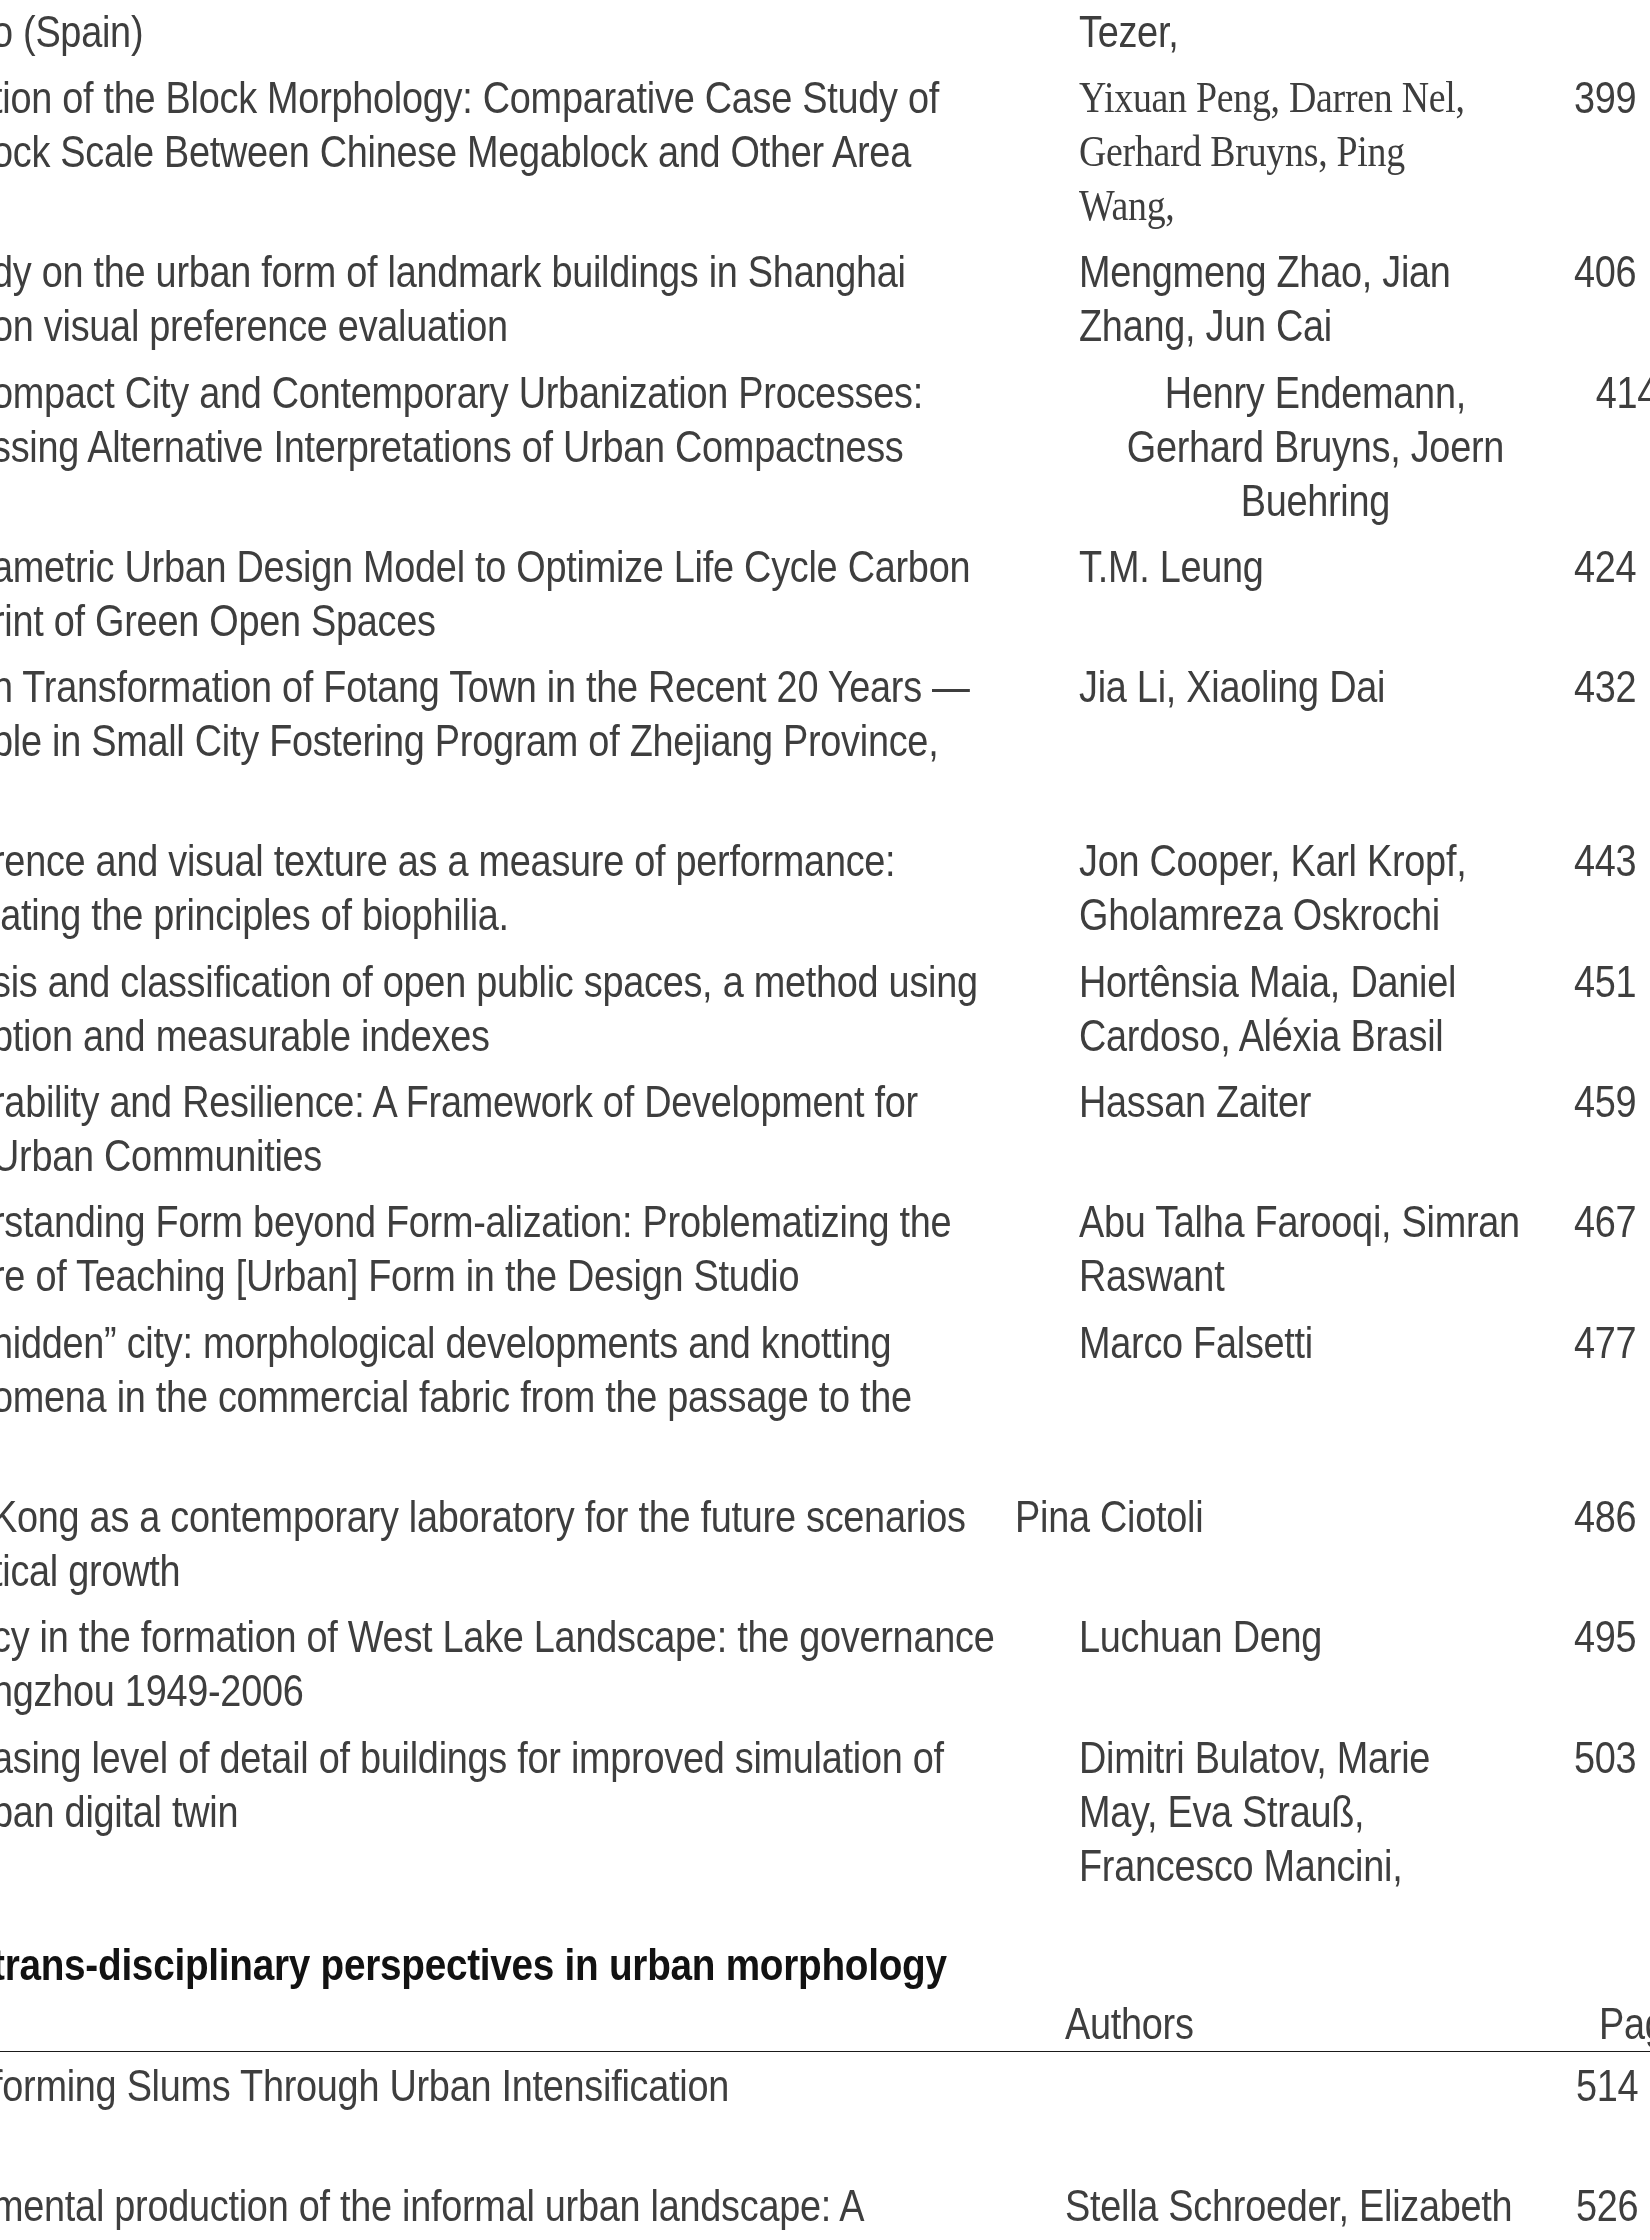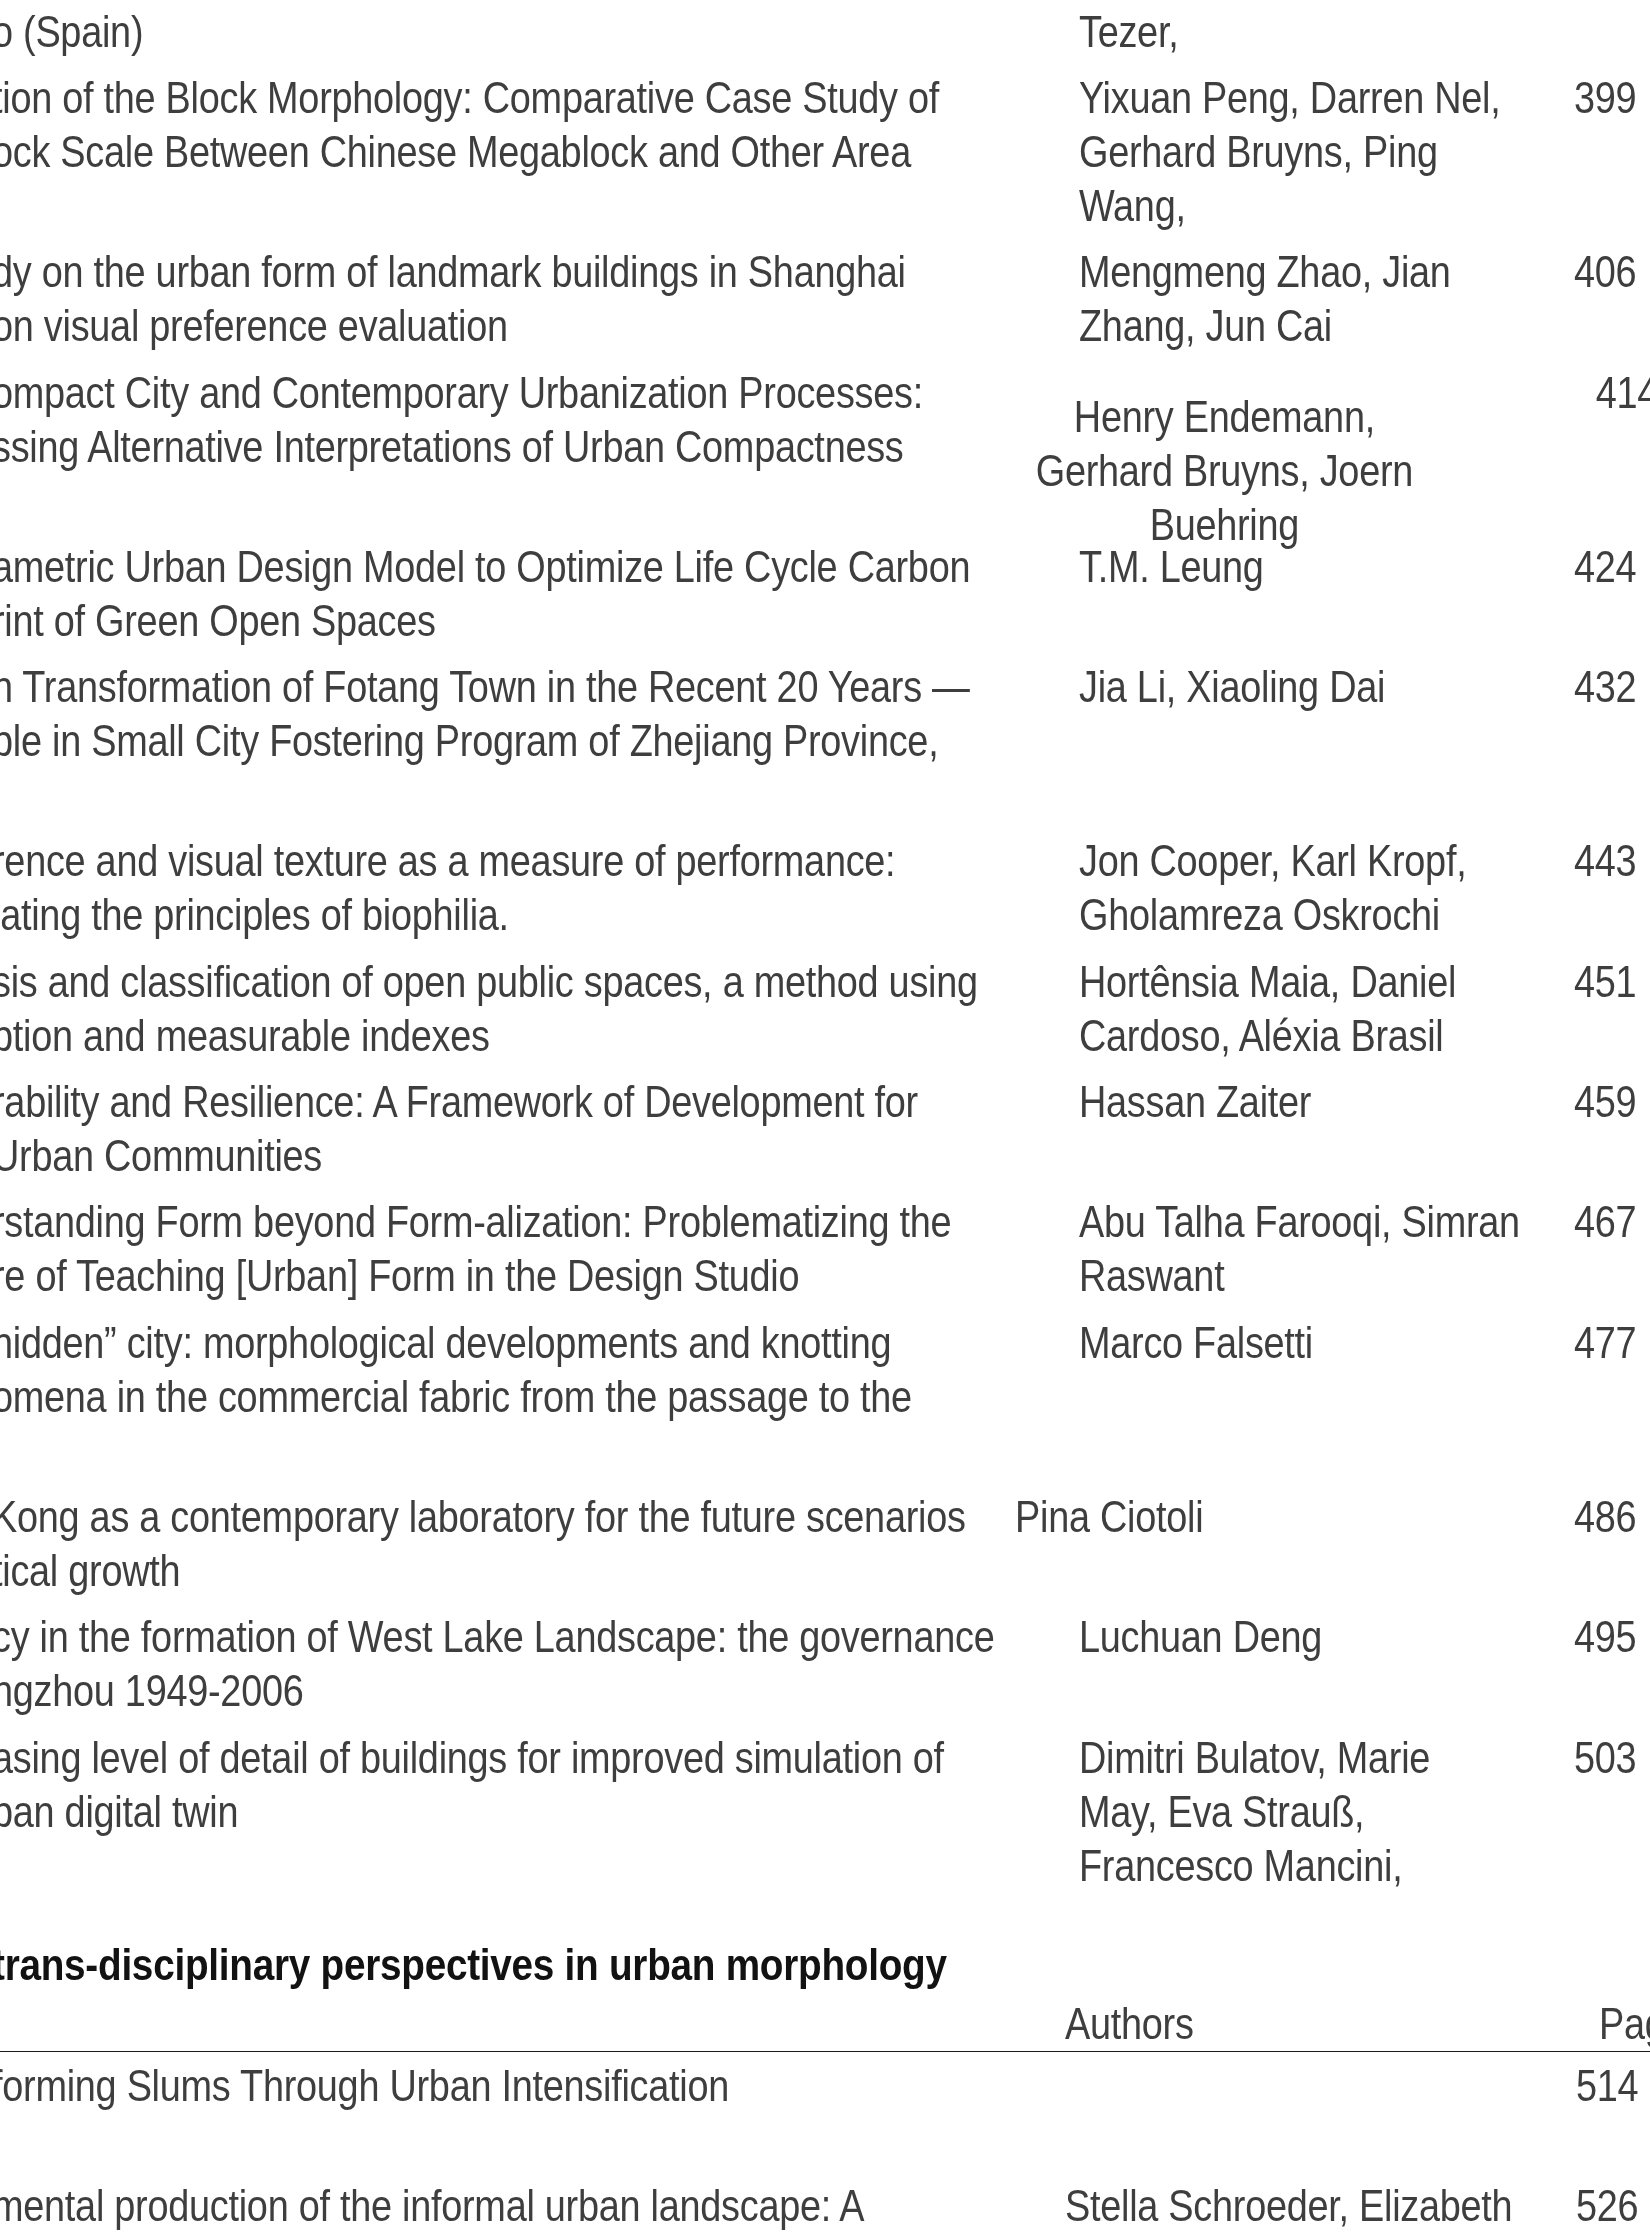--- a/index.html
+++ b/index.html
@@ -50,21 +50,21 @@
         <div class="cell authors-cell" style="left: 1079px;">
           <div class="ln">Tezer,</div>
         </div>
         <div class="cell page-cell" style="left: 1574px;"></div>
       </div>
       <div class="row" style="height: 162px;">
         <div class="cell title-cell">
           <div class="ln">tion of the Block Morphology: Comparative Case Study of</div>
           <div class="ln">ock Scale Between Chinese Megablock and Other Area</div>
         </div>
-        <div class="cell authors-cell" style="left: 1079px;">
+        <div class="cell authors-cell" style="left: 1079px; font-family: Liberation Serif, serif;">
           <div class="ln">Yixuan Peng, Darren Nel,</div>
           <div class="ln">Gerhard Bruyns, Ping</div>
           <div class="ln">Wang,</div>
         </div>
         <div class="cell page-cell" style="left: 1574px;">
           <div class="ln">399</div>
         </div>
       </div>
       <div class="row" style="height: 108px;">
         <div class="cell title-cell">
@@ -77,21 +77,21 @@
         </div>
         <div class="cell page-cell" style="left: 1574px;">
           <div class="ln">406</div>
         </div>
       </div>
       <div class="row" style="height: 162px; text-align: center;">
         <div class="cell title-cell">
           <div class="ln">ompact City and Contemporary Urbanization Processes:</div>
           <div class="ln">ssing Alternative Interpretations of Urban Compactness</div>
         </div>
-        <div class="cell authors-cell" style="left: 1021px; margin-top: 24px;">
+        <div class="cell authors-cell" style="left: 1112px;">
           <div class="ln">Henry Endemann,</div>
           <div class="ln">Gerhard Bruyns, Joern</div>
           <div class="ln">Buehring</div>
         </div>
         <div class="cell page-cell" style="left: 1574px;">
           <div class="ln">414</div>
         </div>
       </div>
       <div class="row" style="height: 108px;">
         <div class="cell title-cell">

